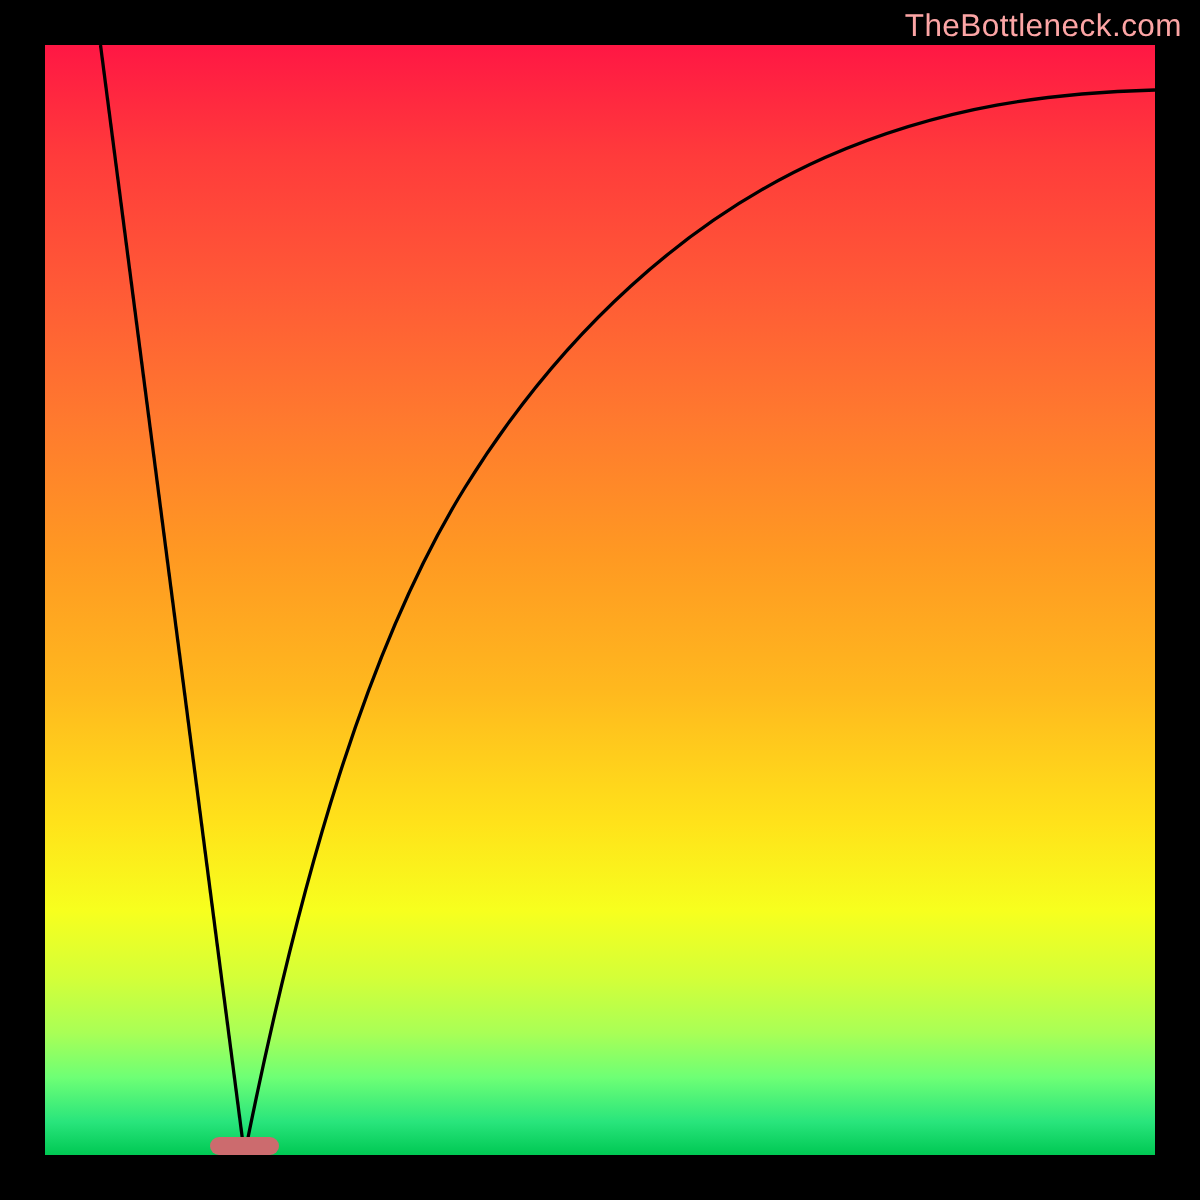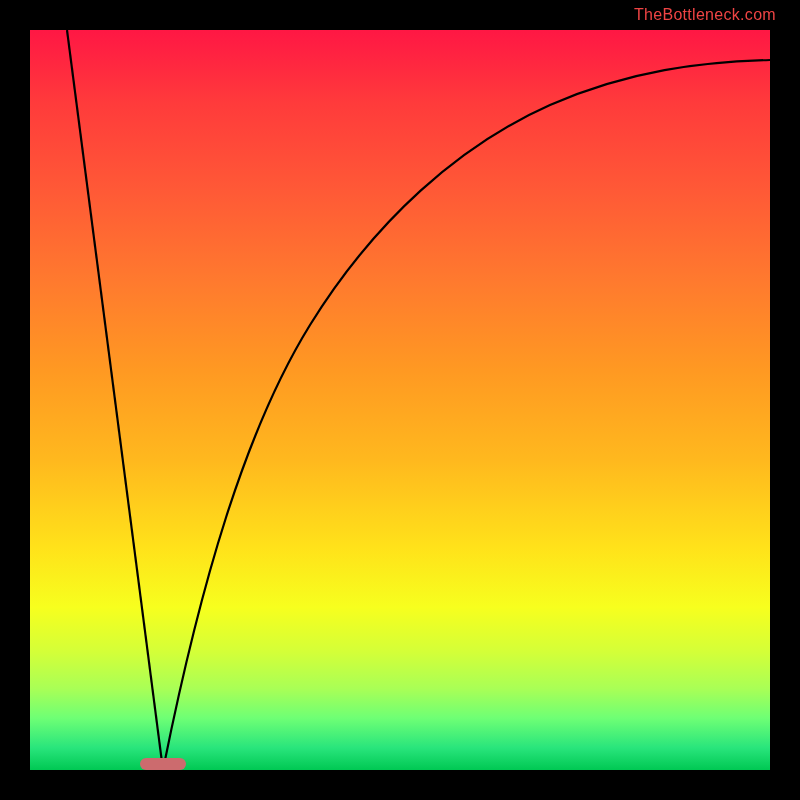--- a/index.html
+++ b/index.html
@@ -38,23 +38,23 @@
       #a9ff56 89%,
       #6eff75 93%,
       #29e57c 97%,
       #00c853 100%
     );
     overflow: hidden;
   }
   .watermark {
     position: absolute;
     top: 6px;
-    right: 24px;
-    color: #ef4444;
-    font-size: 16px;
+    right: 12px;
+    color: #fca5a5;
+    font-size: 21px;
     letter-spacing: 0.3px;
     user-select: none;
   }
   svg.curve {
     position: absolute;
     left: 0;
     top: 0;
     width: 740px;
     height: 740px;
   }

